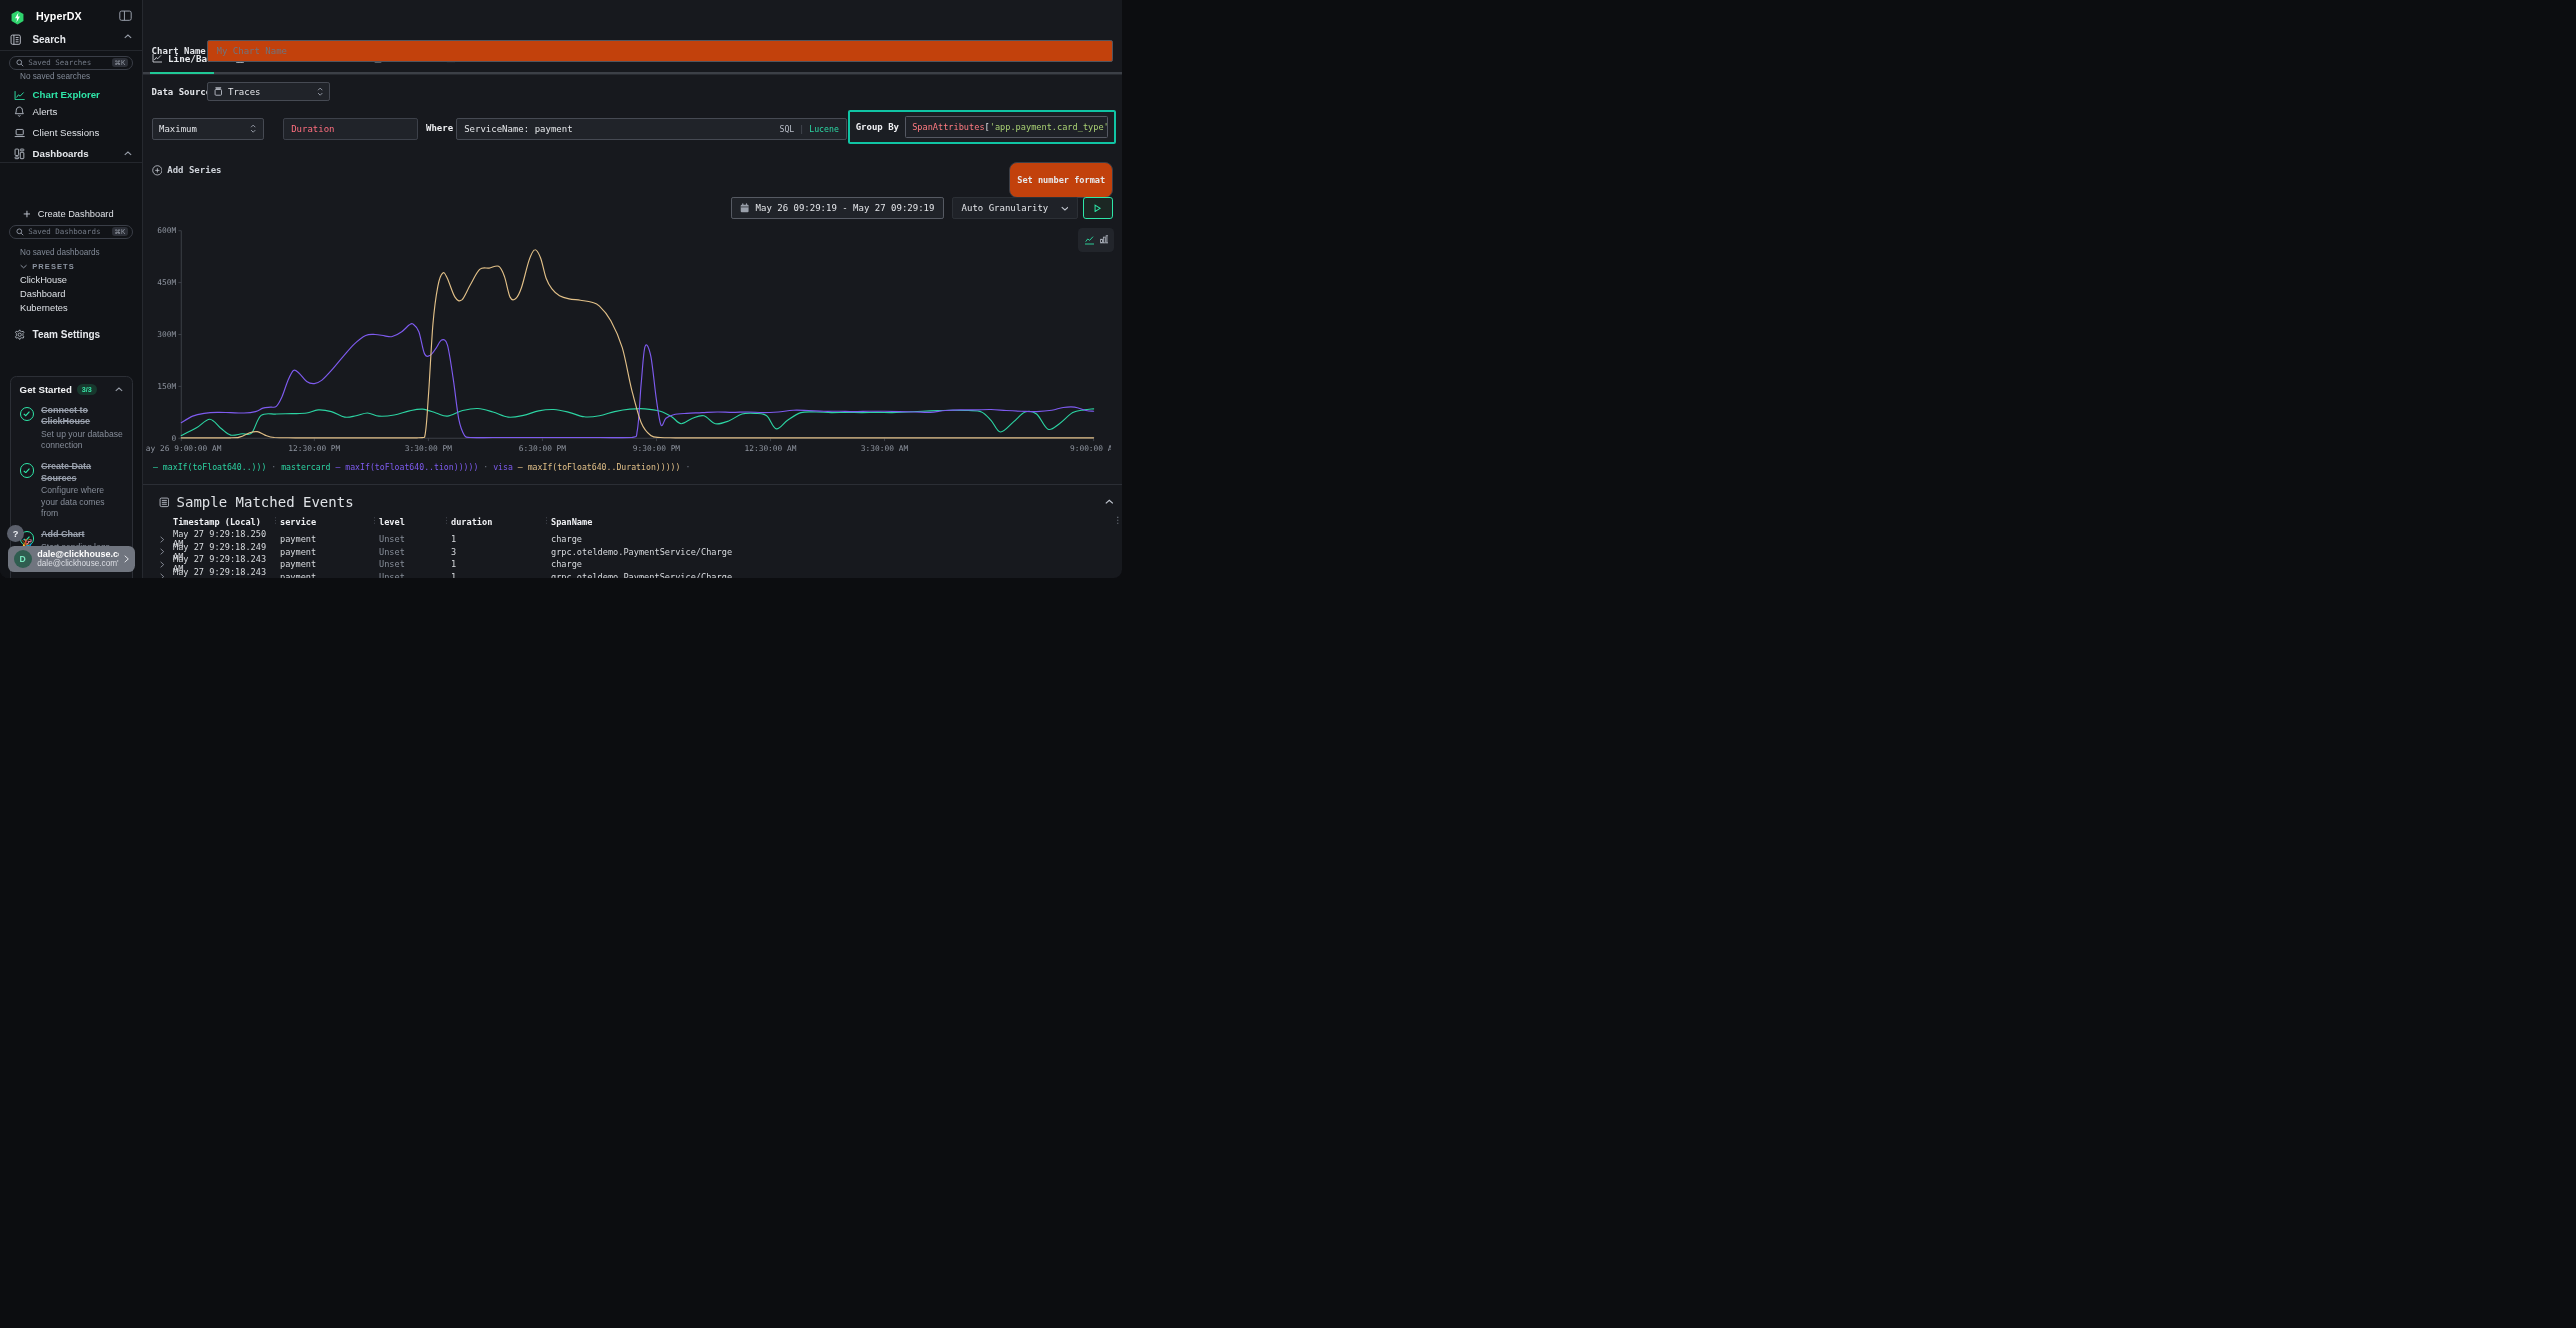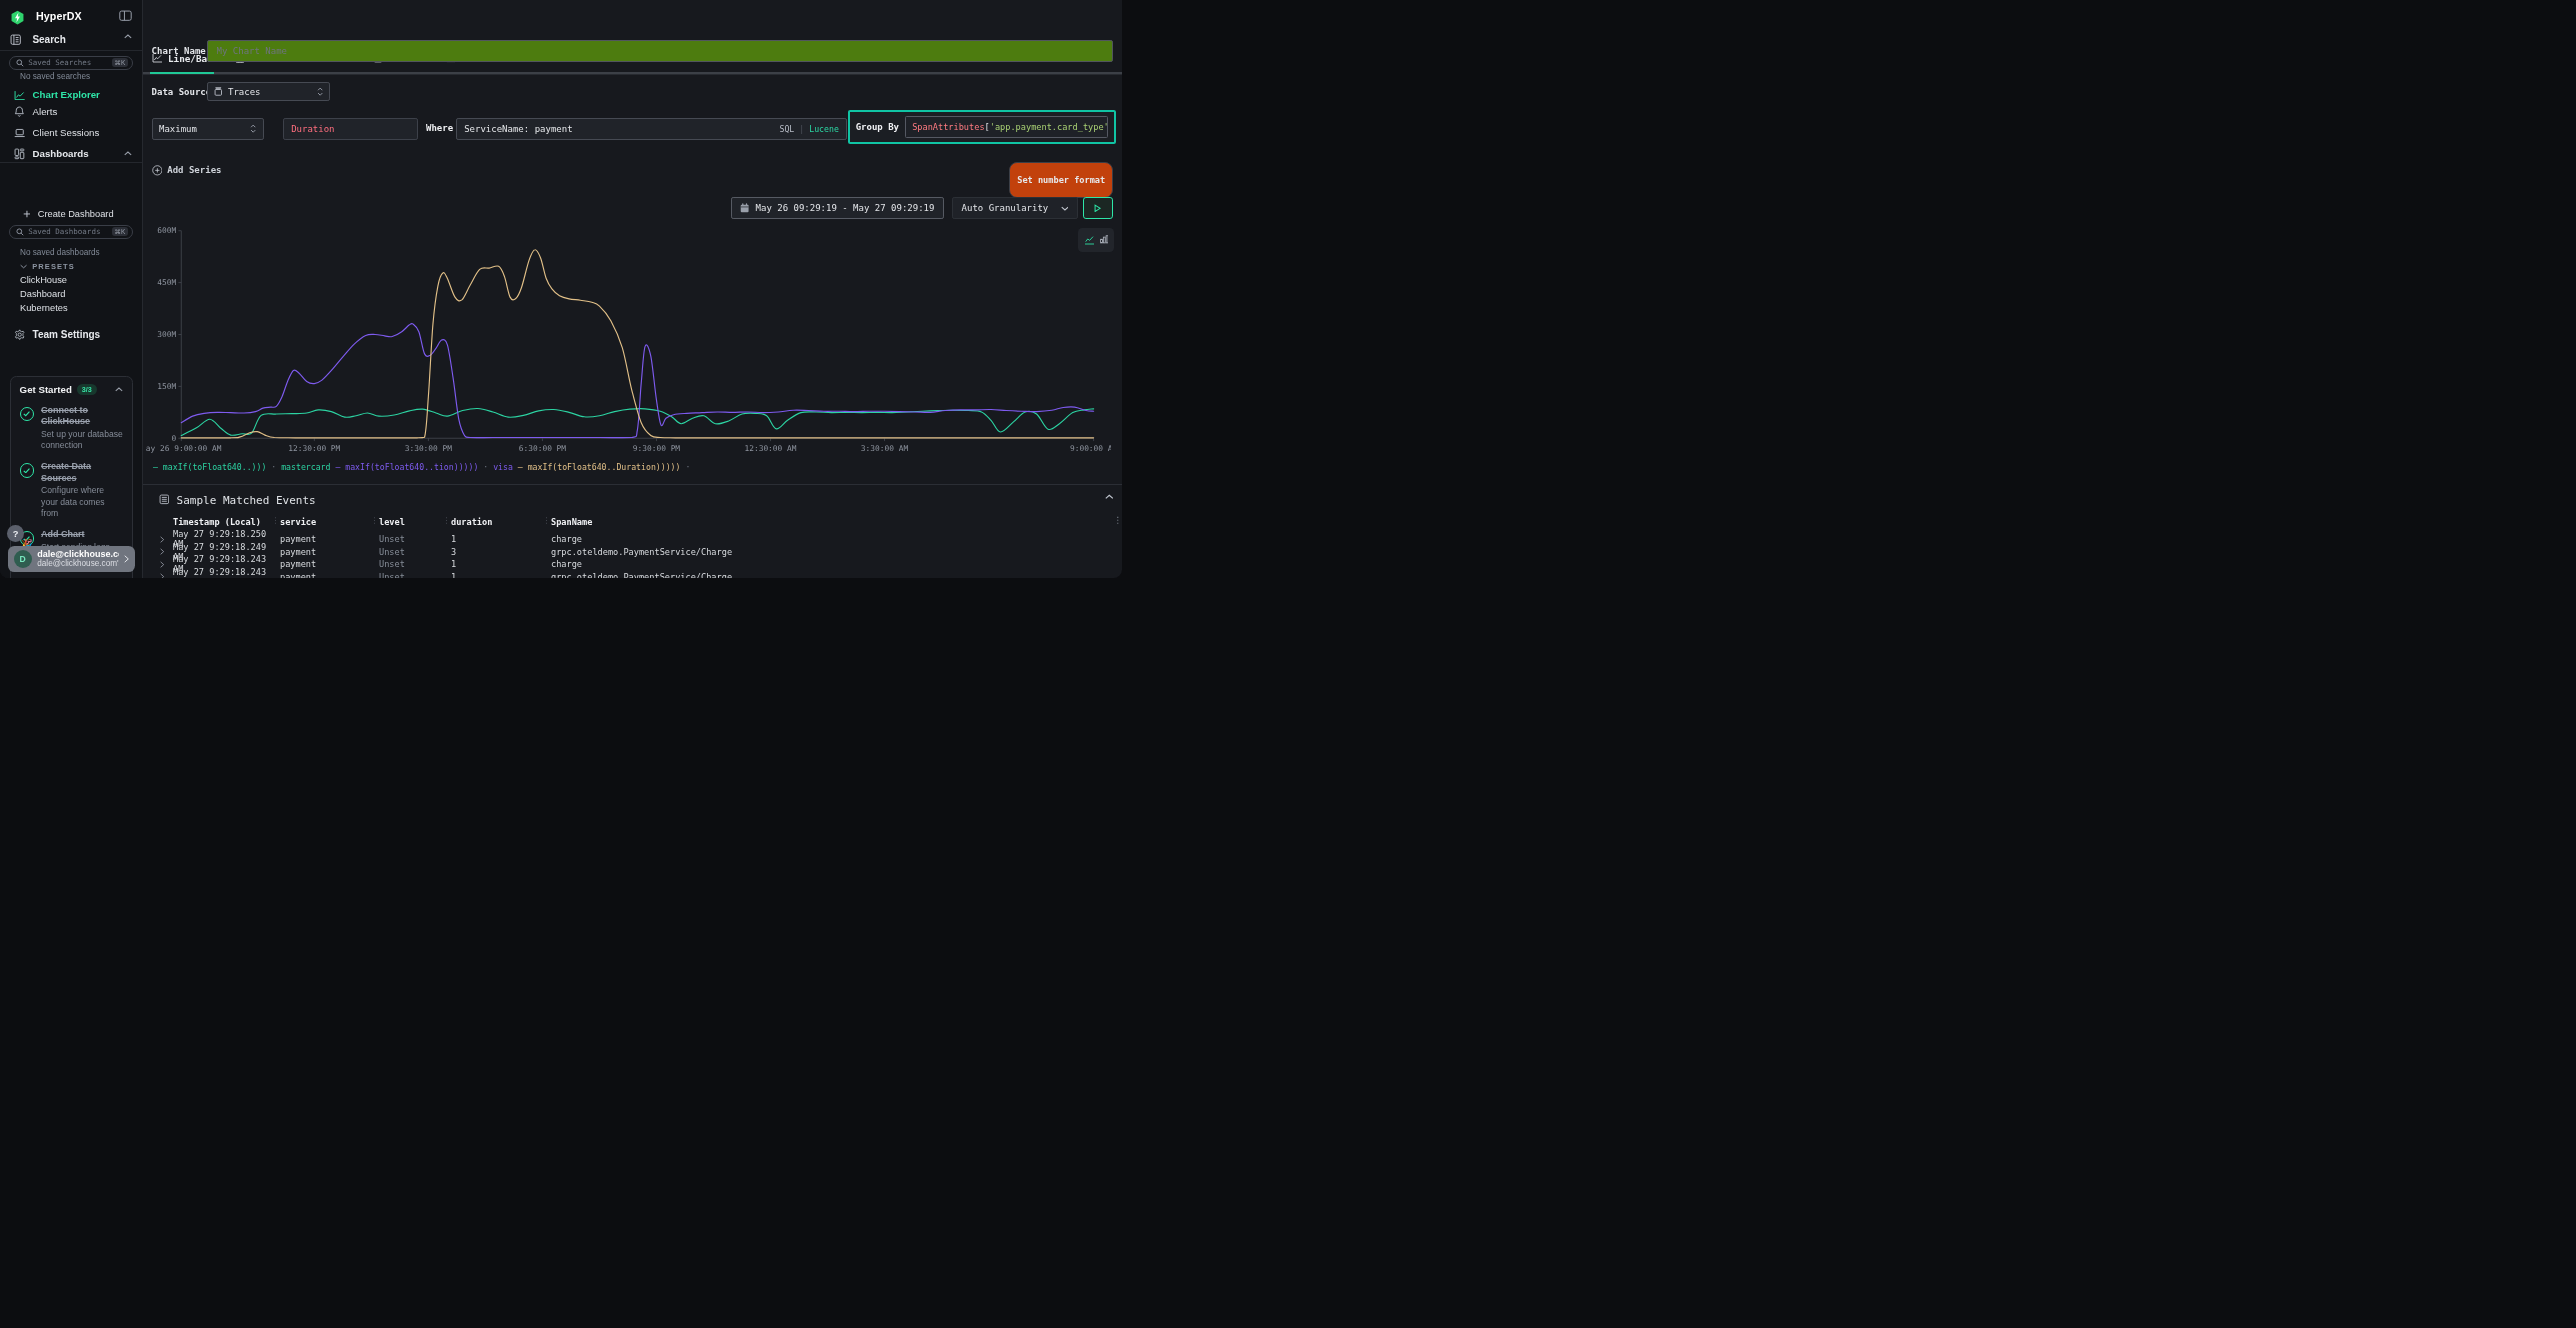--- a/index.html
+++ b/index.html
@@ -65,21 +65,21 @@
           font-family:"DejaVu Sans Mono",monospace; }
   #tabbar { position:absolute; top:0; left:0; right:0; height:30px; display:flex; align-items:stretch;
             padding-left:7.2px; gap:19.3px; border-bottom:2.1px solid #3c4047;margin-top:44px; }
   .tab { display:flex; align-items:center; gap:5.7px; font-size:9.3px; font-weight:bold; color:#e9ebee;
          cursor:pointer; border-bottom:2.1px solid transparent; margin-bottom:-2.1px; padding:0 1.4px; }
   .tab .tico { display:flex; color:#d6d9de; }
   .tab-active { border-bottom-color:#20c997; }
   .num-ico { font-size:6.4px; font-weight:bold; letter-spacing:0; color:#d6d9de; }
 
   .form-label { position:absolute; font-size:9px; font-weight:600; color:#e3e5e9; }
-  #chartname-input { position:absolute; top:40px; left:64px; right:8.6px; height:22px; background:#4d7c0f;
+  #chartname-input { position:absolute; top:40px; left:64px; right:8.6px; height:22px; background:#c2410c;
             border:0.7px solid #51555e; border-radius:2.1px; color:#e6e8eb; font-family:"DejaVu Sans Mono",monospace;
             font-size:9px; padding:0 8.6px; outline:none; }
   #chartname-input::placeholder { color:#6e747f; }
   #divider-1 { position:absolute; top:74px; left:0; right:0; height:0.7px; background:#272a30; }
 
   #datasource-select { position:absolute; top:82px; left:64px; width:123px; height:19.3px; background:#202329;
             border:0.7px solid #464a53; border-radius:2.1px; display:flex; align-items:center; gap:5.7px;
             padding:0 5.7px; color:#e3e5e9; font-size:9px; cursor:pointer; }
   #datasource-select .updown { margin-left:auto; }
 
@@ -124,22 +124,22 @@
   #chart-wrap { position:absolute; left:2.9px; top:225px; width:965px; height:239px; }
   #chart-svg { width:100%; height:100%; display:block; }
   #chart-svg text { font-family:"DejaVu Sans Mono",monospace; font-size:11px; fill:#8d939e; }
 
   #legend { position:absolute; left:10px; top:462px; right:8.6px; height:11.4px; font-size:8.2px;
             white-space:nowrap; overflow:hidden; color:#6f7580; }
   .lg-sep { color:#6f7580; }
 
   
   #events-panel { position:absolute; left:0; right:0; top:484px; bottom:0; border-top:0.7px solid #2b2e35; }
-  #events-head { position:absolute; top:9.3px; left:15.7px; right:8.6px; display:flex; align-items:flex-start; gap:7.2px;
-                 color:#dfe2e6; font-size:11px; }
+  #events-head { position:absolute; top:9.3px; left:15.7px; right:8.6px; display:flex; align-items:center; gap:7.2px;
+                 color:#dfe2e6; font-size:14px; }
   #events-head .chev { margin-left:auto; }
   #evt-table { position:absolute; left:15.7px; right:8.6px; top:30px; }
   .evt-grid { display:grid; grid-template-columns:14.3px 107px 99px 72px 100px 1fr; align-items:center; }
   #evt-headrow { height:14.3px; font-size:8.6px; font-weight:bold; color:#f0f1f4; }
   .hcell { position:relative; }
   .hcell .colsep { position:absolute; left:-8.6px; top:-0.7px; color:#4a4e57; font-weight:normal; font-size:7.9px; letter-spacing:-1.4px; }
   #evt-menu { position:absolute; right:0; top:30px; color:#868d98; font-size:8.6px; cursor:pointer; }
   .evt-row { height:12.5px; font-size:8.6px; color:#d8dbdf; cursor:pointer; }
   .evt-row .rchev { color:#9aa0ab; display:flex; padding-left:1.4px; }
   .cell-dim { color:#868d98; }

